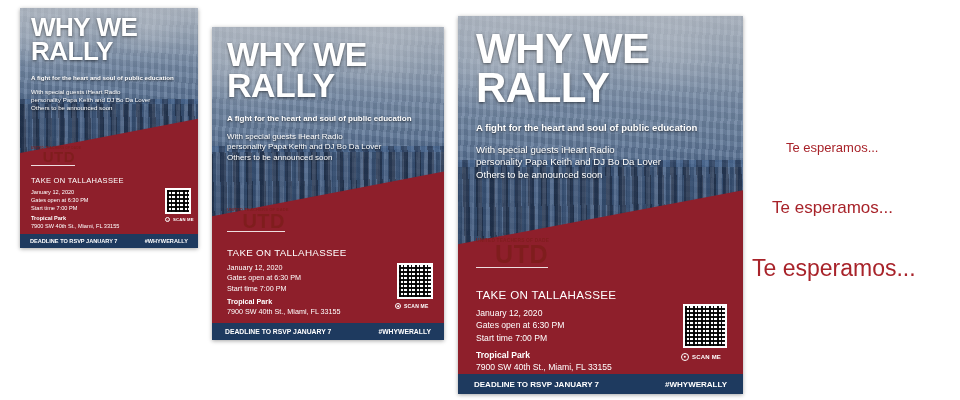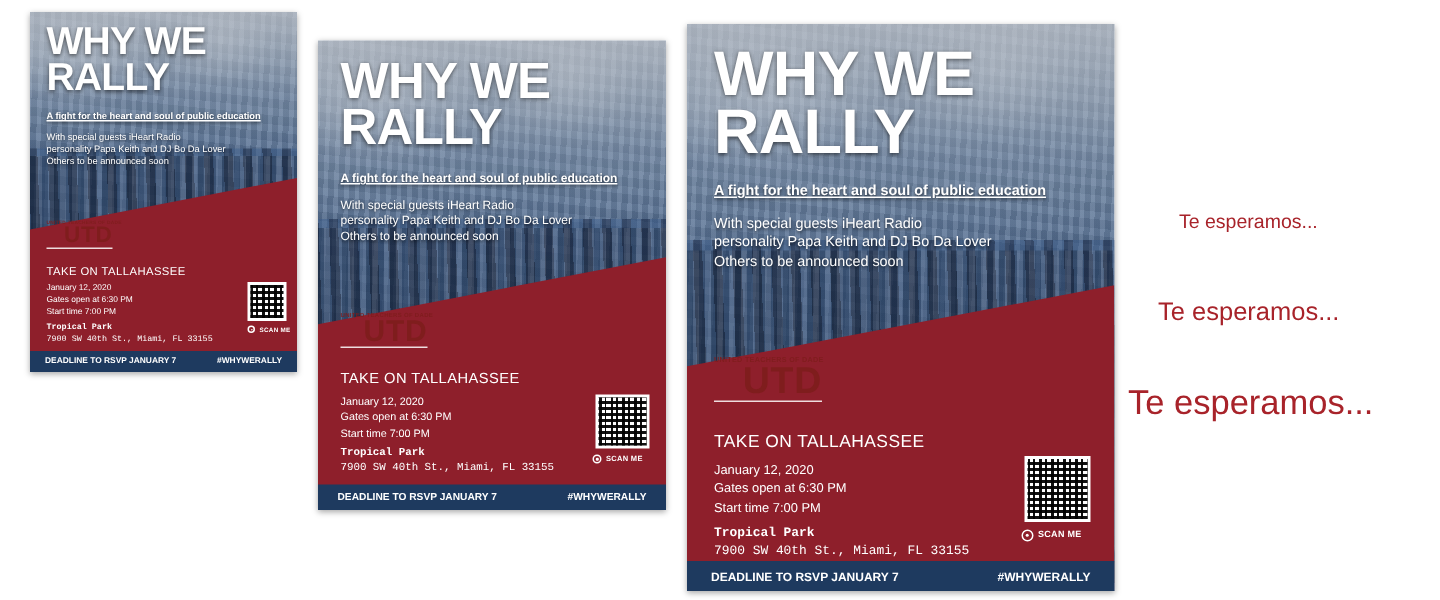--- a/index.html
+++ b/index.html
@@ -119,21 +119,20 @@
     letter-spacing: -0.5px;
     color: #ffffff;
     text-shadow: 0 1px 3px rgba(0,0,0,0.55);
   }
   .subline {
     position: absolute;
     font-weight: 700;
     color: #ffffff;
     text-shadow: 0 1px 2px rgba(0,0,0,0.6);
     line-height: 1.25;
-    text-decoration: underline;
   }
   .guests {
     position: absolute;
     font-weight: 400;
     color: #ffffff;
     text-shadow: 0 1px 2px rgba(0,0,0,0.6);
     line-height: 1.3;
   }
   .take-on {
     position: absolute;
@@ -144,21 +143,20 @@
   .details {
     position: absolute;
     color: #ffffff;
     line-height: 1.45;
   }
   .venue {
     position: absolute;
     color: #ffffff;
     line-height: 1.45;
     font-weight: 700;
-    font-family: Liberation Mono, monospace;
   }
   .venue .addr { font-weight: 400; }
   .footer-bar {
     position: absolute;
     left: 0; right: 0; bottom: 0;
     background: #1e3a5f;
     color: #ffffff;
     display: flex;
     align-items: center;
     justify-content: space-between;

